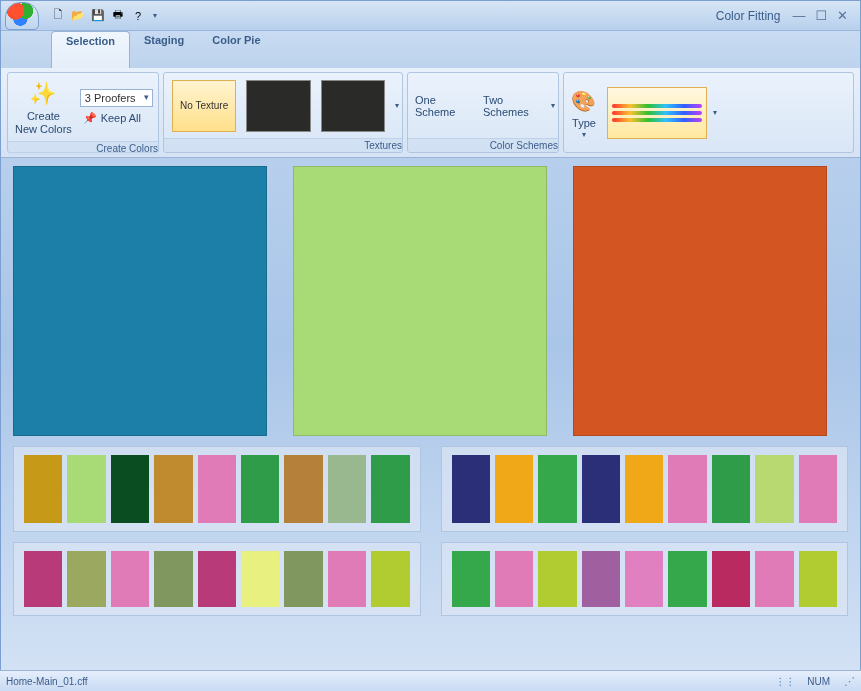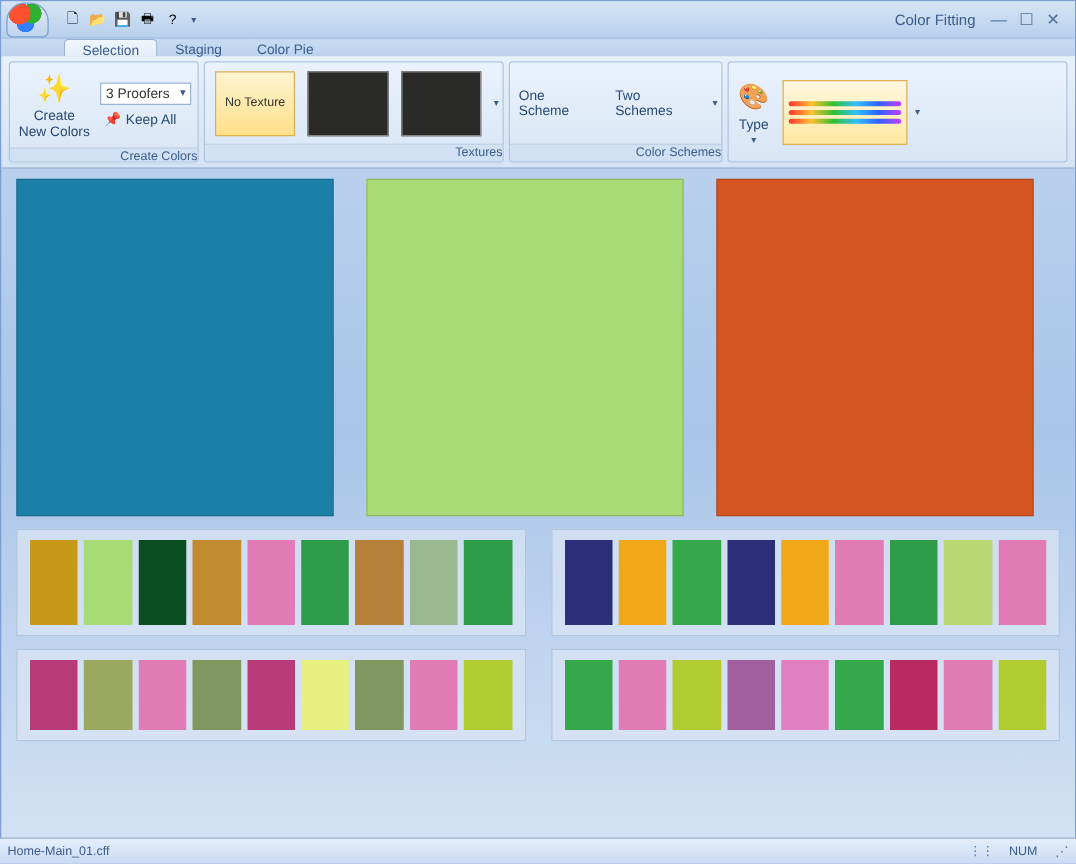--- a/index.html
+++ b/index.html
@@ -29,23 +29,24 @@
   border-radius: 15px 15px 5px 5px;
   margin: 0 4px;
 }
 .qat { display: flex; gap: 2px; padding: 0 6px; }
 .qat-btn { width: 18px; height: 18px; display:flex; align-items:center; justify-content:center; border-radius:2px; cursor:pointer; }
 .title-text { flex: 1; text-align: right; color: #3b5d8a; font-size: 12px; }
 .win-controls { display: flex; gap: 10px; padding: 0 12px; color: #52729a; font-size: 13px;}
 .win-controls span{cursor:pointer;}
 .tabs {
   display: flex;
-  height: 14px;
+  height: 37px;
   padding-left: 50px;
   background: linear-gradient(to bottom, #c8dbf2, #bdd3ed);
+  font-weight: bold;
 }
 .tab {
   padding: 3px 14px;
   color: #3b5d8a;
   cursor: pointer;
   border-top-left-radius: 4px;
   border-top-right-radius: 4px;
 }
 .tab.active {
   background: linear-gradient(to bottom, #f0f6fd, #e4eefa);
@@ -149,21 +150,21 @@
   <div class="rgroup" style="width:240px">
     <div class="rgroup-body" style="gap:10px;padding-left:8px">
       <div class="texture-box tex-active">No Texture</div>
       <div class="texture-box tex-dark"></div>
       <div class="texture-box tex-dark"></div>
       <span class="drop-arrow">▾</span>
     </div>
     <div class="rgroup-label">Textures</div>
   </div>
 
-  <div class="rgroup" style="width:171px">
+  <div class="rgroup" style="width:152px">
     <div class="rgroup-body" style="justify-content:center;gap:8px">
       <div class="linkish">One Scheme</div>
       <div class="linkish">Two Schemes</div>
       <span class="drop-arrow">▾</span>
     </div>
     <div class="rgroup-label">Color Schemes</div>
   </div>
 
   <div class="rgroup" style="flex:1">
     <div class="rgroup-body" style="gap:6px">

